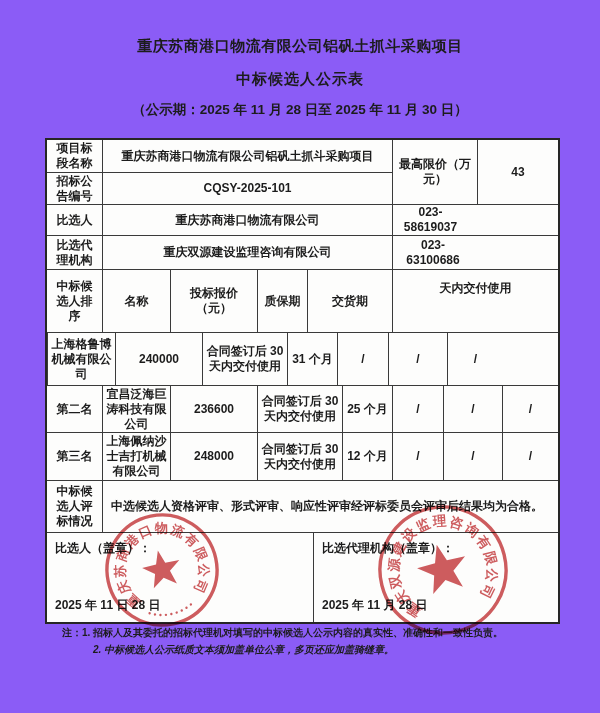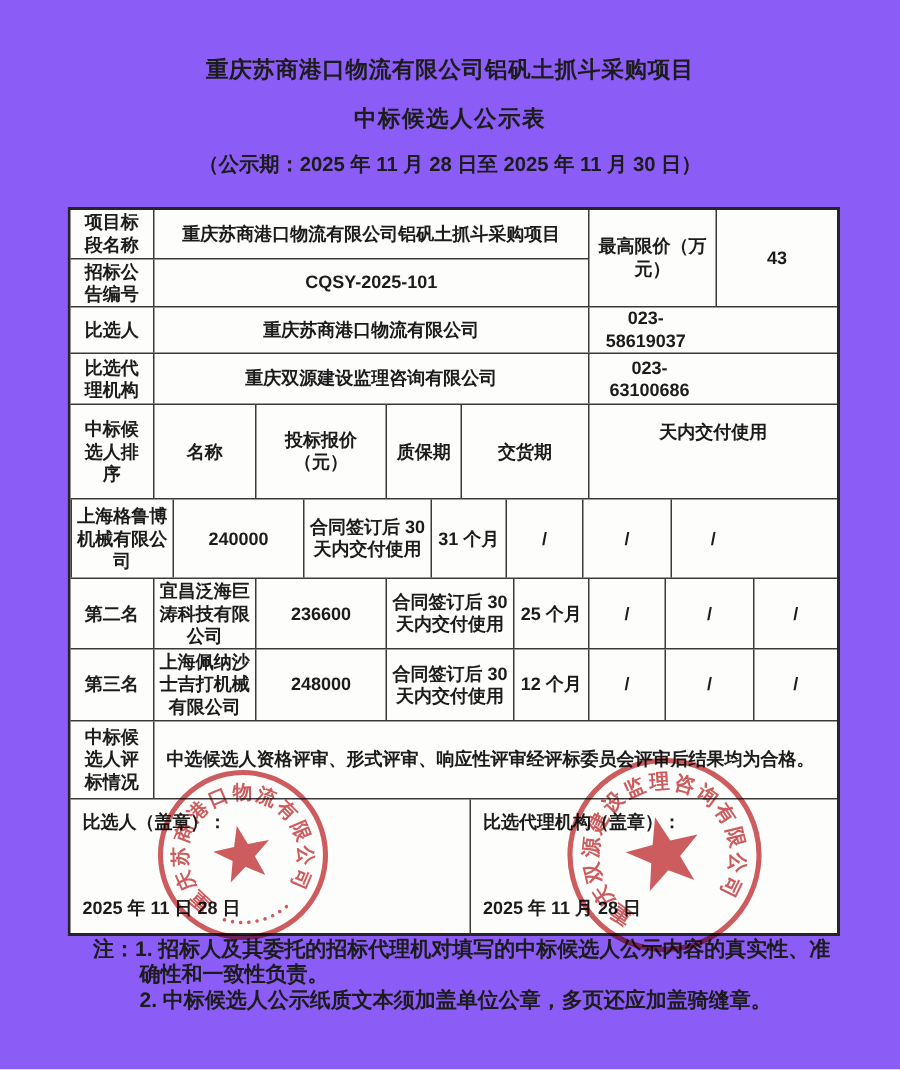--- a/index.html
+++ b/index.html
@@ -13,24 +13,24 @@
   .tr{display:flex;box-sizing:border-box;}
   .colbox{display:flex;flex-direction:column;box-sizing:border-box;}
   .c{display:flex;align-items:center;justify-content:center;text-align:center;
      white-space:pre-line;font-size:12px;line-height:15px;box-sizing:border-box;padding:1px 2px;}
   .bl{border-left:1px solid #3a3a3a;}
   .bt{border-top:1px solid #3a3a3a;}
   .left{justify-content:flex-start;text-align:left;padding-left:8px;}
   .sig{position:relative;box-sizing:border-box;}
   .sig .lab{position:absolute;top:7px;left:8px;font-size:12px;}
   .sig .date{position:absolute;bottom:8px;left:8px;font-size:12px;}
-  .notes{position:absolute;left:62px;top:624px;width:504px;font-size:14px;line-height:17px;}
+  .notes{position:absolute;left:62px;top:624px;width:504px;font-size:10px;line-height:17px;}
   .notes p{margin:0;}
   .notes .n1{padding-left:31px;text-indent:-31px;}
-  .notes .n2{margin-left:31px;}
+  .notes .n2{margin-left:31px;font-style:italic;}
   .stamps{position:absolute;left:0;top:0;pointer-events:none;opacity:.82;mix-blend-mode:multiply;}
   .stamps text{font-family:"Liberation Sans",sans-serif;font-weight:bold;}
 </style>
 </head>
 <body>
 
 <div class="page">
 
   <div class="h1">重庆苏商港口物流有限公司铝矾土抓斗采购项目</div>
   <div class="h2">中标候选人公示表</div>

